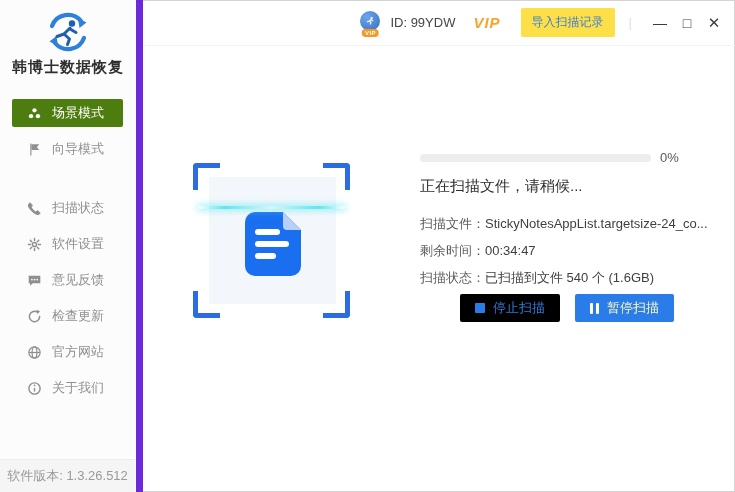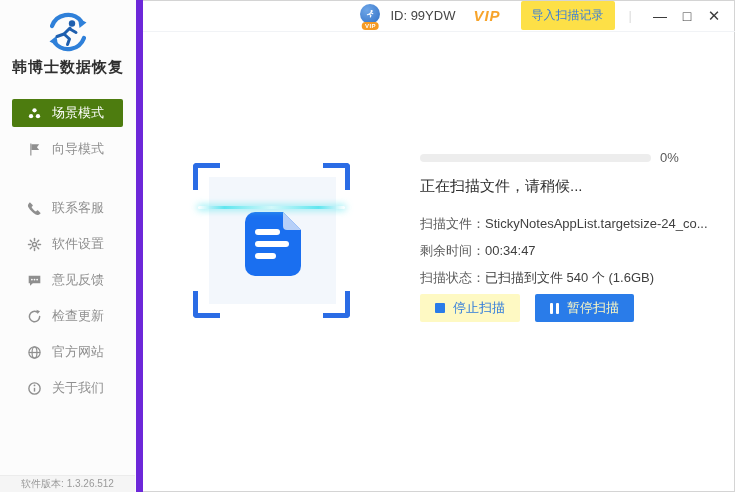--- a/index.html
+++ b/index.html
@@ -10,24 +10,24 @@
   
   .sidebar { position:absolute; left:0; top:0; width:143px; height:492px; background:#fcfcfc; border-right:7px solid #6d28d9; }
   .logo { position:absolute; top:9px; left:50%; transform:translateX(-50%); width:46px; height:46px; }
   .app-title { position:absolute; top:58px; left:0; width:100%; text-align:center; font-size:15px; font-weight:bold; color:#2f2f2f; letter-spacing:1px; }
   .menu { position:absolute; top:99px; left:0; right:0; }
   .menu-item { height:28px; margin:0 13px 8px 12px; display:flex; align-items:center; padding-left:15px; color:#8f8f8f; font-size:13px; border-radius:2px; cursor:pointer; }
   .menu-item .mi-icon { width:15px; height:15px; margin-right:10px; display:inline-flex; }
   .menu-item .mi-icon svg { width:100%; height:100%; }
   .menu-item.active { background:#4d7c0f; color:#fff; }
   .menu-gap { height:23px; }
-  .sidebar-footer { position:absolute; bottom:0; left:0; right:1px; height:17px; background:#f5f5f5; border-top:1px solid #ececec; display:flex; align-items:center; justify-content:center; color:#9a9a9a; font-size:10px; }
-
-  
-  .topbar { position:absolute; left:143px; top:0; width:592px; height:32px; border-bottom:1px solid #f1f3f6; display:flex; align-items:center; justify-content:flex-end; padding-right:10px; }
+  .sidebar-footer { position:absolute; bottom:0; left:0; right:1px; height:33px; background:#f5f5f5; border-top:1px solid #ececec; display:flex; align-items:center; justify-content:center; color:#9a9a9a; font-size:13px; }
+
+  
+  .topbar { position:absolute; left:143px; top:0; width:592px; height:46px; border-bottom:1px solid #f1f3f6; display:flex; align-items:center; justify-content:flex-end; padding-right:10px; }
   .vip-badge { position:relative; width:24px; height:24px; margin-right:8px; }
   .badge-circle { position:absolute; top:0; left:2px; width:20px; height:20px; border-radius:50%; background:radial-gradient(circle at 35% 30%, #6ea6e8, #2f6fc4); display:flex; align-items:center; justify-content:center; }
   .badge-circle svg { width:13px; height:13px; }
   .badge-ribbon { position:absolute; bottom:-2px; left:50%; transform:translateX(-50%); background:#f59a23; color:#fff; font-size:6px; font-weight:bold; padding:0 3px; height:8px; line-height:8px; border-radius:4px; letter-spacing:.3px; }
   .user-id { font-size:13px; color:#454545; margin-right:18px; }
   .vip-text { font-size:15px; font-weight:bold; font-style:italic; color:#f7a42b; margin-right:20px; letter-spacing:1px; }
   .import-btn { background:#fde047; color:#3a7dd8; font-size:12px; border:none; border-radius:2px; padding:6px 11px; cursor:pointer; margin-right:14px; }
   .tb-divider { color:#dcdcdc; font-size:13px; margin-right:12px; }
   .win-btn { width:22px; height:22px; border:none; background:transparent; color:#3c3c3c; font-size:14px; line-height:22px; text-align:center; cursor:pointer; margin-left:5px; padding:0; }
   .win-btn.close { font-size:15px; }
@@ -57,21 +57,21 @@
   .progress-track { width:231px; height:8px; background:#ededed; border-radius:4px; overflow:hidden; }
   .progress-fill { height:100%; background:#2a7ce9; }
   .progress-label { font-size:13px; color:#595959; margin-left:9px; }
   .scan-heading { position:absolute; top:27px; left:0; font-size:15px; color:#2e2e2e; }
   .details { position:absolute; top:60px; left:0; font-size:13px; }
   .detail-row { height:27px; line-height:27px; white-space:nowrap; }
   .detail-label { color:#5c5c5c; }
   .detail-value { color:#3f3f3f; }
   .buttons-row { position:absolute; top:144px; left:0; display:flex; }
   .btn { height:28px; display:flex; align-items:center; border:none; border-radius:2px; font-size:13px; padding:0 15px; cursor:pointer; }
-  .btn-stop { background:#fef9c3; color:#2f7bdb; margin-right:15px; }
+  .btn-stop { background:#000000; color:#2f7bdb; margin-right:15px;margin-left:40px; }
   .stop-sq { width:10px; height:10px; background:#2a7ce9; border-radius:1px; margin-right:8px; }
   .btn-pause { background:#2a7ce9; color:#fef9c3;text-align:center; }
   .pause-bars { display:inline-flex; margin-right:8px; }
   .pause-bars i { display:block; width:3px; height:11px; background:#fff; border-radius:1px; }
   .pause-bars i:first-child { margin-right:3px; }
 </style>
 </head>
 <body>
 
 <div class="window">
@@ -111,21 +111,21 @@
         </span>
         <span>向导模式</span>
       </div>
       <div class="menu-gap"></div>
       <div class="menu-item">
         <span class="mi-icon">
           <svg viewBox="0 0 16 16" fill="currentColor">
               <path d="M3.6 1.8 L6 4.2 C6.3 4.5 6.3 5 6 5.3 L4.8 6.5 C5.7 8.5 7.5 10.3 9.5 11.2 L10.7 10 C11 9.7 11.5 9.7 11.8 10 L14.2 12.4 C14.5 12.7 14.5 13.2 14.2 13.5 L12.6 14.6 C11.6 15.2 10.3 15.1 9.3 14.5 C5.9 12.4 3.6 10.1 1.5 6.7 C0.9 5.7 0.8 4.4 1.4 3.4 L2.5 1.8 C2.8 1.5 3.3 1.5 3.6 1.8 Z"></path>
             </svg>
         </span>
-        <span>联系客服</span>
+        <span>扫描状态</span>
       </div>
       <div class="menu-item">
         <span class="mi-icon">
           <svg viewBox="0 0 16 16" fill="none" stroke="currentColor" stroke-width="1.6" stroke-linecap="round">
               <circle cx="8" cy="8" r="2.2"></circle>
               <path d="M8 1.6v2.1M8 12.3v2.1M1.6 8h2.1M12.3 8h2.1M3.5 3.5l1.5 1.5M11 11l1.5 1.5M12.5 3.5L11 5M5 11l-1.5 1.5"></path>
             </svg>
         </span>
         <span>软件设置</span>
       </div>

